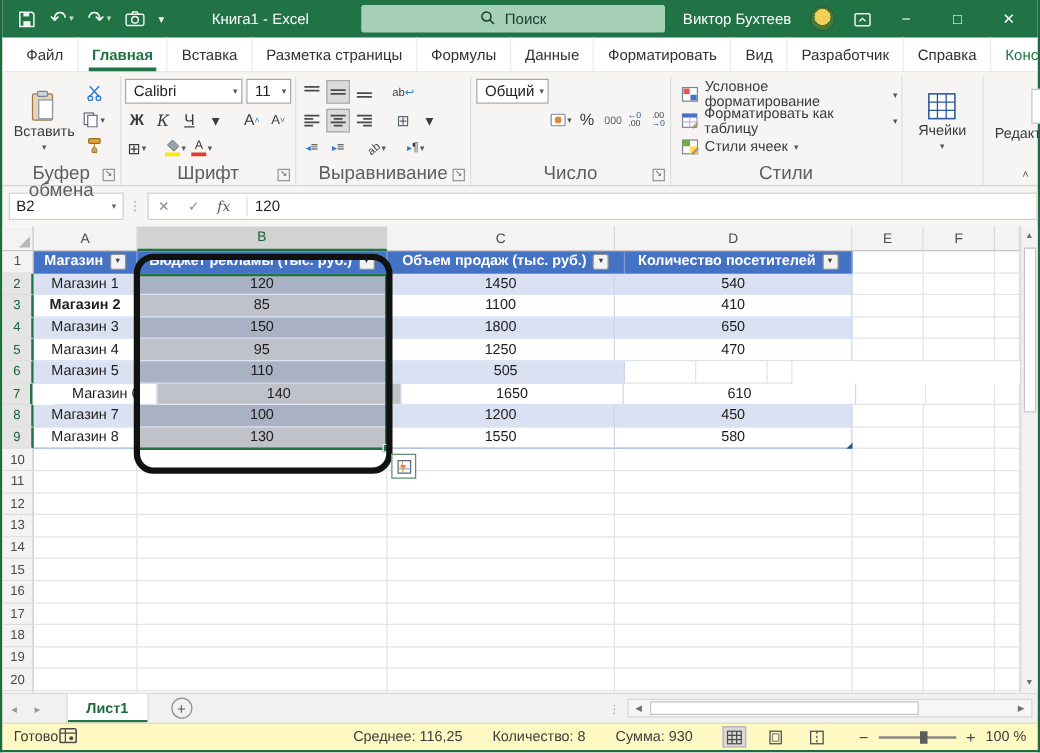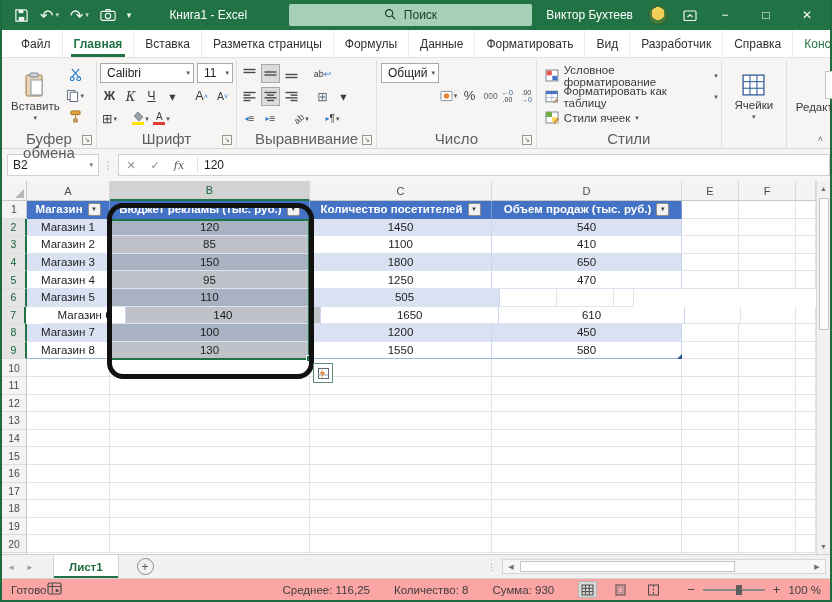--- a/index.html
+++ b/index.html
@@ -93,21 +93,21 @@
 .navarr{color:#9a9a9a;font-size:9px;display:flex;align-items:center;padding:0 7px}
 .stab{background:#fff;display:flex;align-items:center;padding:0 15px;font-weight:bold;color:#1e6b40;border-left:1px solid #d6d6d6;border-right:1px solid #d6d6d6;box-shadow:inset 0 -2px 0 #217346;margin-left:14px}
 .addsheet{width:17px;height:17px;border-radius:50%;border:1px solid #8f8f8f;color:#555;display:flex;align-items:center;justify-content:center;font-size:12px;margin:3px 0 0 18px}
 .sb-fill{flex:1}
 .sb-dots{color:#9a9a9a;display:flex;align-items:center;font-size:9px;padding:0 6px}
 .hscroll{width:324px;display:flex;align-items:center;margin:4px 4px 4px 0;background:#f6f6f6;border:1px solid #d6d6d6;height:15px}
 .harr{width:16px;text-align:center;color:#707070;font-size:7px}
 .hthumb{flex:0 0 215px;height:11px;background:#fff;border:1px solid #c4c4c4;margin:0 1px}
 
 
-.statusbar{flex:0 0 22px;background:#fca5a5;border-top:1px solid #d6d4d2;display:flex;align-items:center;font-size:11.5px;color:#3d3d3d;padding:0 9px;}
+.statusbar{flex:0 0 22px;background:#fef9c3;border-top:1px solid #d6d4d2;display:flex;align-items:center;font-size:11.5px;color:#3d3d3d;padding:0 9px;}
 .sb-right{margin-left:auto;display:flex;align-items:center;gap:24px}
 .viewbtns{display:flex;align-items:center;gap:14px}
 .viewbtn{width:19px;height:17px;display:flex;align-items:center;justify-content:center}
 .viewbtn.on{background:#dcdad8;border:1px solid #b5b3b0}
 .zoomer{display:flex;align-items:center;gap:8px;color:#3d3d3d}
 .ztrack{width:62px;height:2px;background:#8a8886;position:relative}
 .zknob{position:absolute;left:33px;top:-4px;width:6px;height:10px;background:#5f5d5b}
 .zsign{font-size:13px;color:#444}
 </style>
 </head>
@@ -468,45 +468,45 @@
         <div class="g-row">
           <div class="g-rn">1</div>
           <div class="g-cell th tcell" style="width: 83px;">
             <span>Магазин</span>
             <span class="flt">▼</span>
           </div>
           <div class="g-cell th tcell" style="width: 200px;">
             <span>Бюджет рекламы (тыс. руб.)</span>
             <span class="flt">▼</span>
           </div>
+          <div class="g-cell th tcell" style="width: 190px;">
+            <span>Объем продаж (тыс. руб.)</span>
+            <span class="flt">▼</span>
+          </div>
           <div class="g-cell th tcell" style="width: 182px;">
             <span>Количество посетителей</span>
-            <span class="flt">▼</span>
-          </div>
-          <div class="g-cell th tcell" style="width: 190px;">
-            <span>Объем продаж (тыс. руб.)</span>
             <span class="flt">▼</span>
           </div>
           <div class="g-cell" style="width: 57px;"></div>
           <div class="g-cell" style="width: 57px;"></div>
           <div class="g-cell" style="width: 20px;"></div>
         </div>
         <div class="g-row">
           <div class="g-rn sel">2</div>
           <div class="g-cell tcell band" style="width: 83px;">Магазин 1</div>
           <div class="g-cell tcell selband" style="width: 200px;">120</div>
           <div class="g-cell tcell band" style="width: 182px;">1450</div>
           <div class="g-cell tcell band" style="width: 190px;">540</div>
           <div class="g-cell" style="width: 57px;"></div>
           <div class="g-cell" style="width: 57px;"></div>
           <div class="g-cell" style="width: 20px;"></div>
         </div>
         <div class="g-row">
           <div class="g-rn sel">3</div>
-          <div class="g-cell tcell" style="width: 83px;">Магазин 2</div>
+          <div class="g-cell tcell" style="width: 83px; font-weight: bold;">Магазин 2</div>
           <div class="g-cell tcell selplain" style="width: 200px;">85</div>
           <div class="g-cell tcell" style="width: 182px;">1100</div>
           <div class="g-cell tcell" style="width: 190px;">410</div>
           <div class="g-cell" style="width: 57px;"></div>
           <div class="g-cell" style="width: 57px;"></div>
           <div class="g-cell" style="width: 20px;"></div>
         </div>
         <div class="g-row">
           <div class="g-rn sel">4</div>
           <div class="g-cell tcell band" style="width: 83px;">Магазин 3</div>

